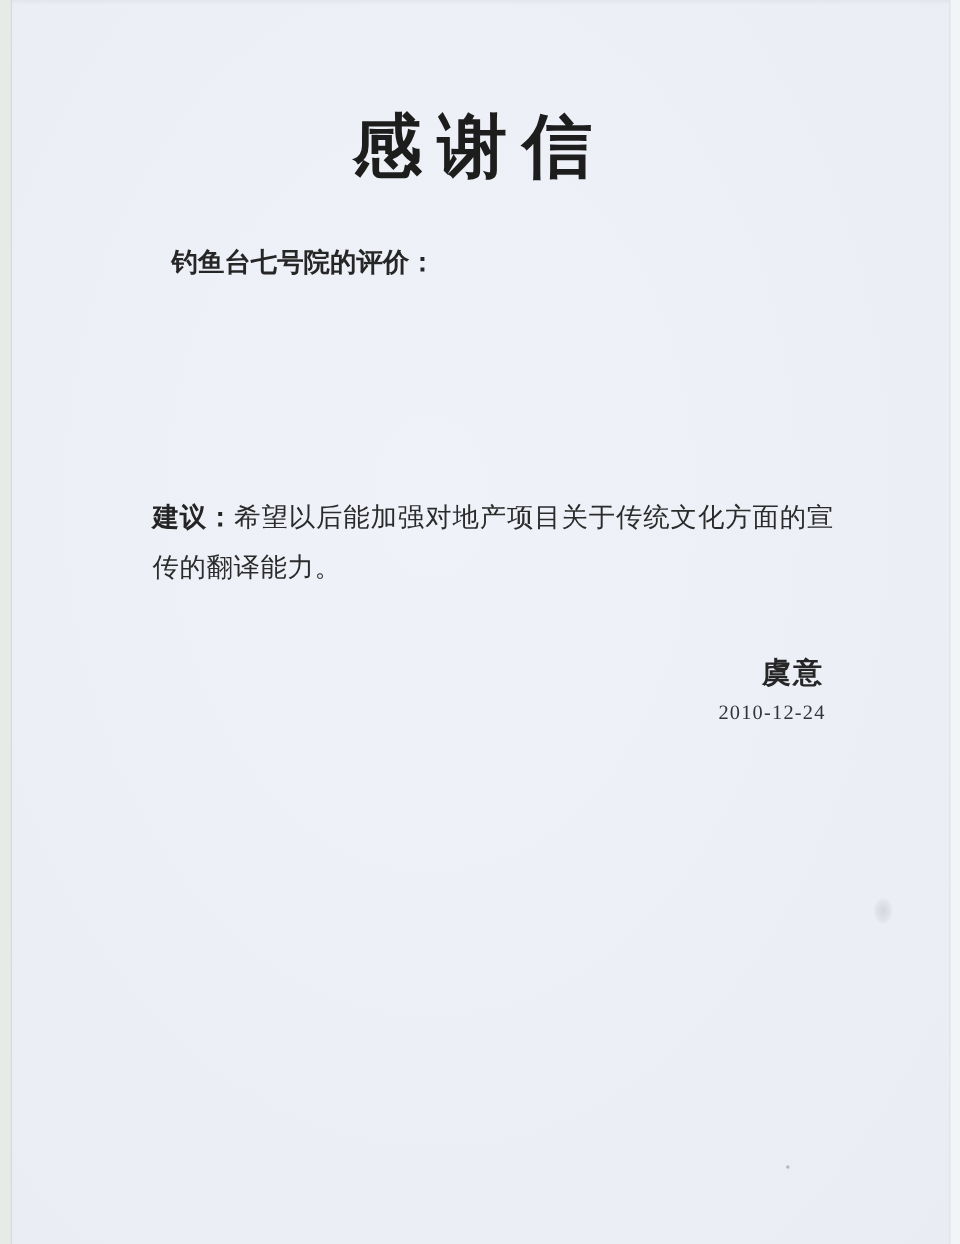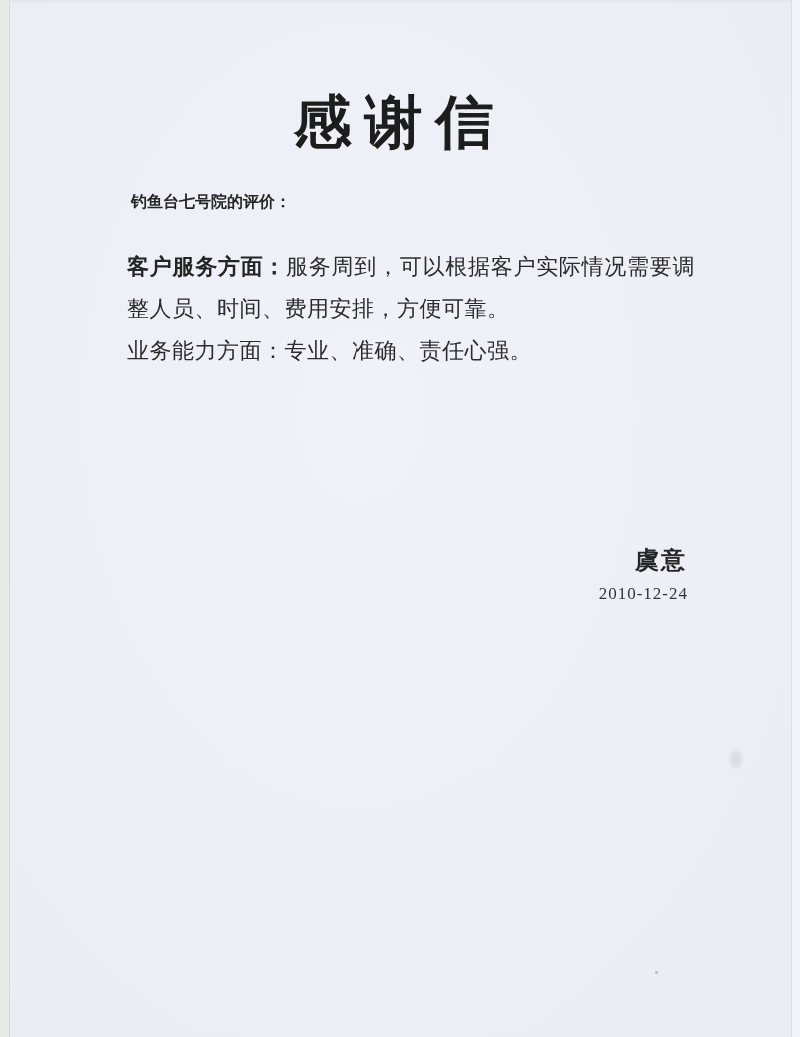--- a/index.html
+++ b/index.html
@@ -49,22 +49,22 @@
     margin: 0;
     text-align: center;
     font-size: 58px;
     font-weight: bold;
     letter-spacing: 13px;
     color: #1d1d1d;
   }
   .intro {
     position: absolute;
     left: 127px; top: 188px;
-    margin: 4px;
-    font-size: 16px;
+    margin: 16px;
+    font-size: 22px;
     font-weight: bold;
     color: #262626;
   }
   .block {
     position: absolute;
     left: 127px;
     width: 568px;
     margin: 0;
     font-size: 22px;
     line-height: 42px;
@@ -112,22 +112,22 @@
 <div class="paper">
 
   <div class="top-edge"></div>
   <div class="left-edge"></div>
   <div class="right-edge"></div>
 
   <h1 class="title">感谢信</h1>
 
   <p class="intro">钓鱼台七号院的评价：</p>
 
-  <p class="block block-service"><span class="bold">客户服务方面：</span><span>服务周到，可以根据客户实际情况需要调整人员、时间、费用安排，方便可靠。</span><br><span>业务能力方面：</span><span>专业、准确、责任心强。</span></p>
 
+  <p class="block block-suggestion"><span class="bold">建议：</span><span>希望以后能加强对地产项目关于传统文化方面的宣传的翻译能力。</span></p>
 
   <p class="signature">虞意</p>
 
   <p class="date">2010-12-24</p>
 
   <div class="smudge"></div>
   <div class="speck"></div>
 
 </div>
 

